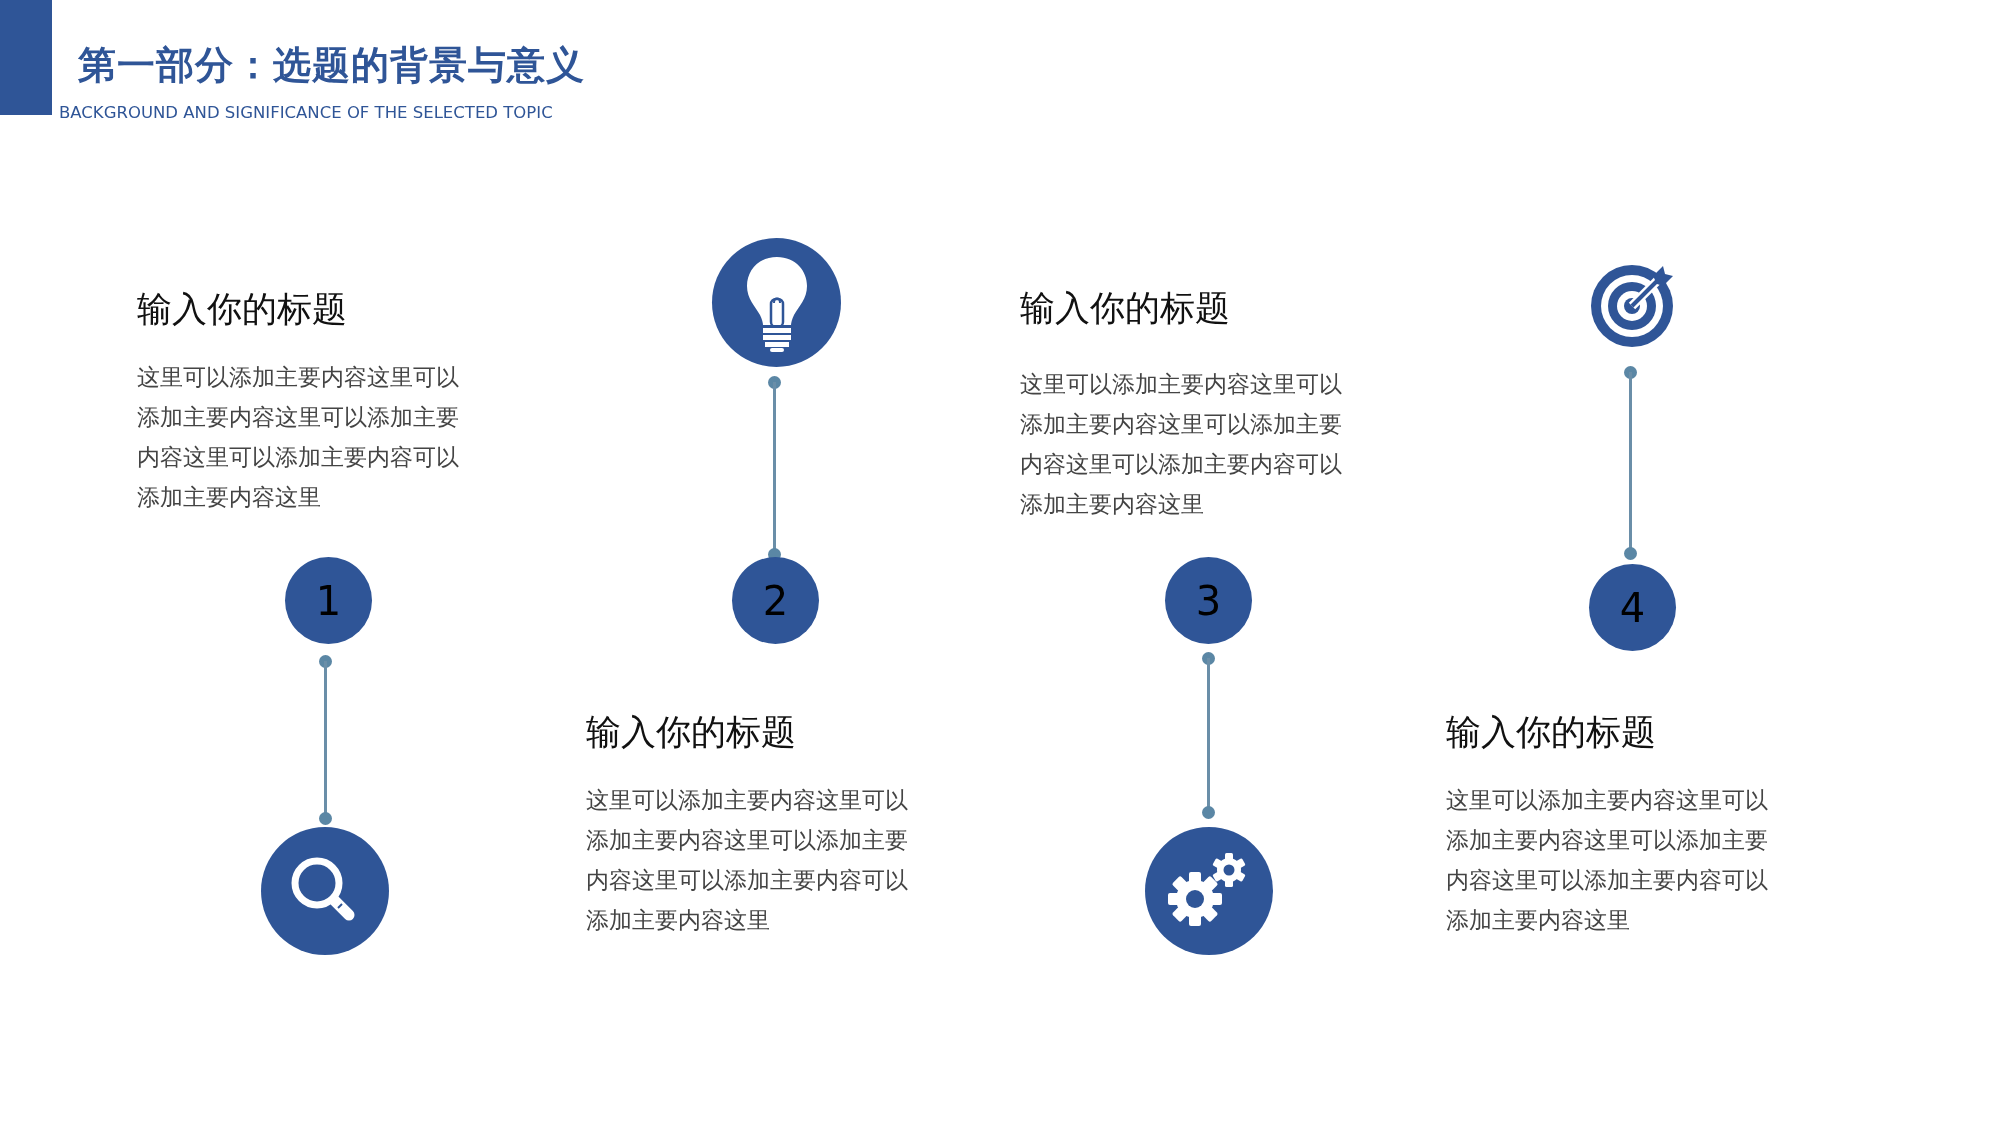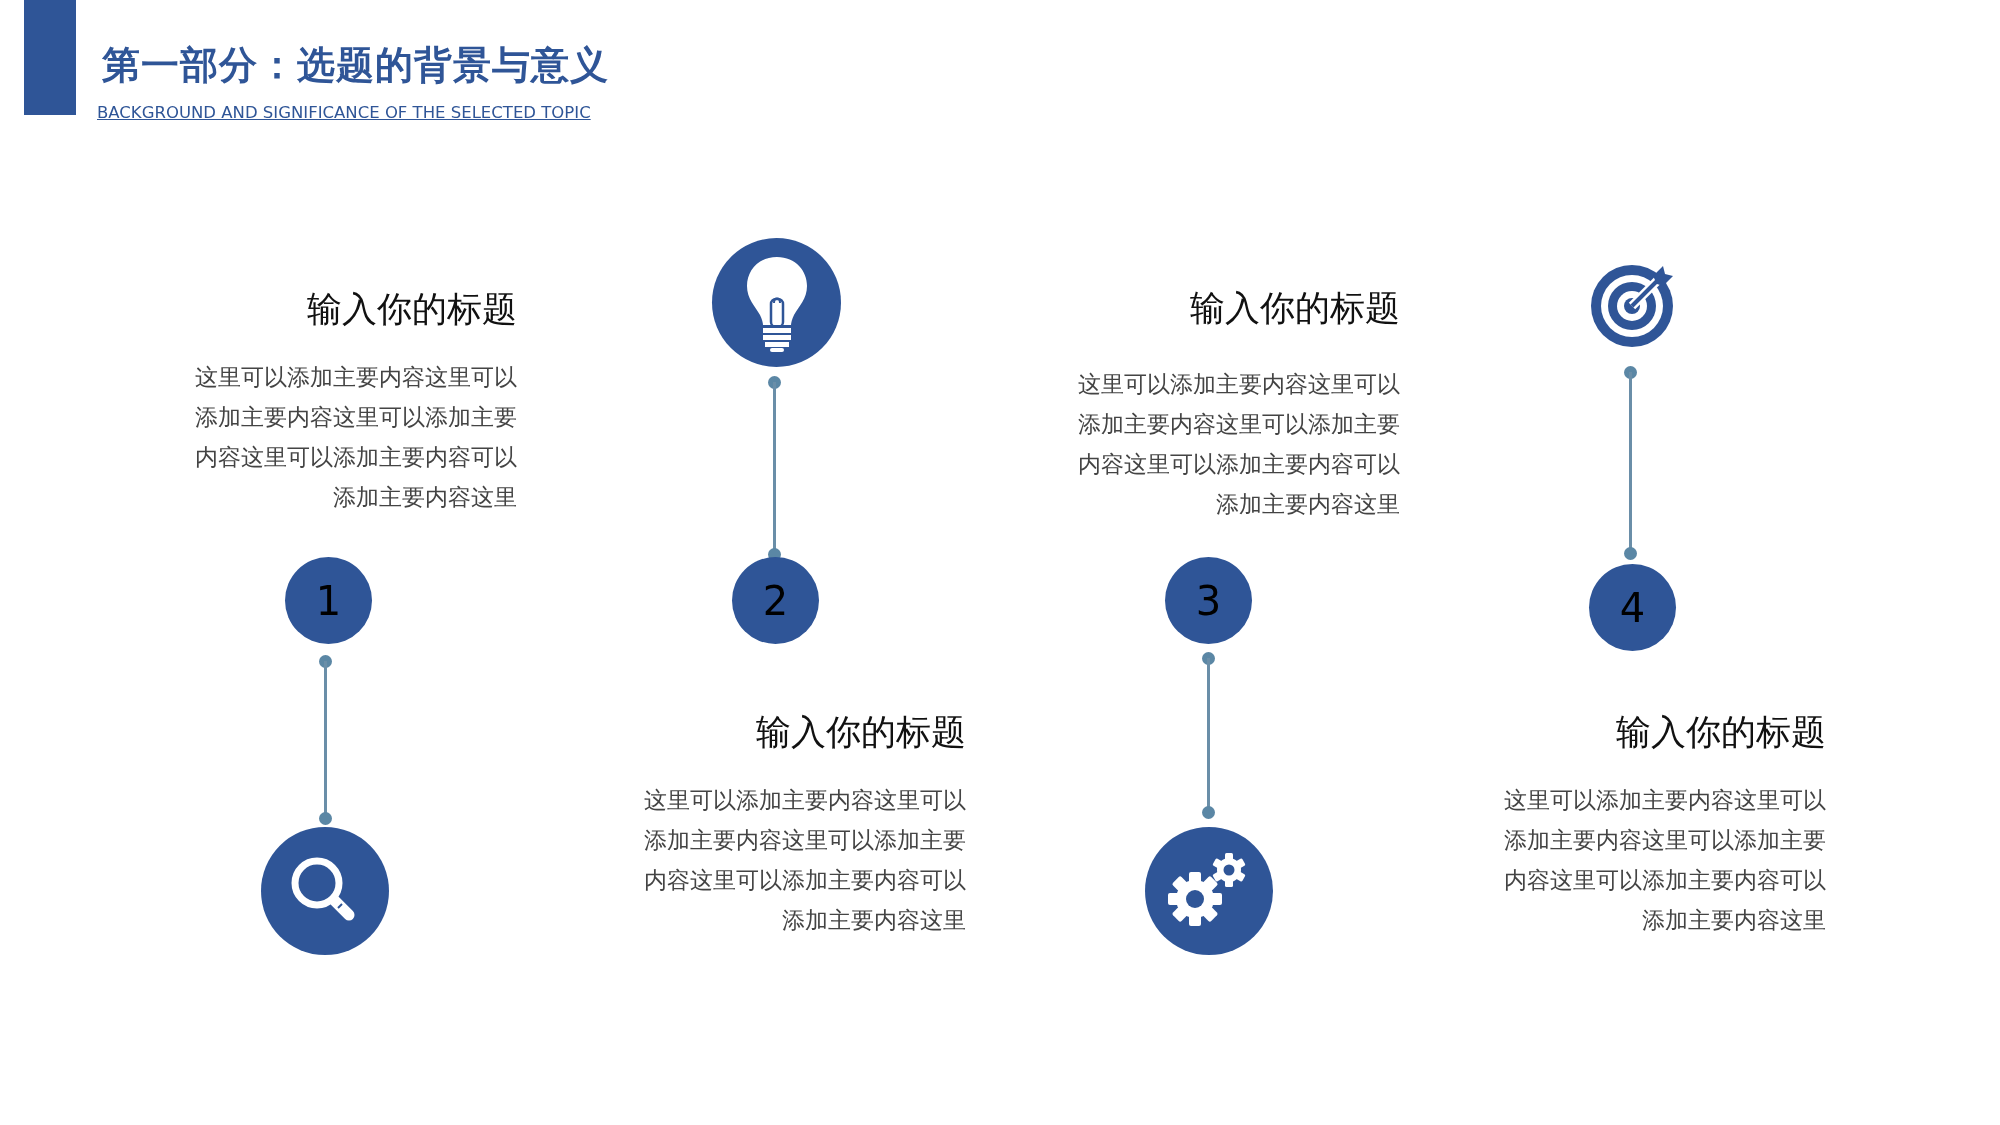--- a/index.html
+++ b/index.html
@@ -1,26 +1,26 @@
 <!DOCTYPE html>
 <html><head>
 <meta charset="utf-8">
 <style>
   html, body { margin:0; padding:0; }
   body { width:2000px; height:1125px; background:#ffffff; position:relative; overflow:hidden;
          font-family:"DejaVu Sans","Liberation Sans",sans-serif; }
-  .abs { position:absolute;margin-left:24px; }
+  .abs { position:absolute; }
   .header-bar { left:0; top:0; width:52px; height:115px; background:#2F5597; }
   .page-title { left:78px; top:40px; font-size:38px; font-weight:bold; color:#2F5597; white-space:nowrap; letter-spacing:1px; }
-  .page-subtitle { left:73px; top:103px; font-size:16.5px; color:#2F5597; white-space:nowrap; font-family:"DejaVu Sans",sans-serif;text-decoration:underline; }
+  .page-subtitle { left:59px; top:103px; font-size:16.5px; color:#2F5597; white-space:nowrap; font-family:"DejaVu Sans",sans-serif; }
   .circle { position:absolute; border-radius:50%; background:#2F5597; display:flex; align-items:center; justify-content:center; }
   .num { color:#000; font-size:40px; font-family:"DejaVu Sans",sans-serif; line-height:1; }
   .line { position:absolute; width:3px; background:#6A8EA8; }
   .dot { position:absolute; width:13px; height:13px; border-radius:50%; background:#5B87A5; }
-  .block { position:absolute; width:380px; text-align:right; }
+  .block { position:absolute; width:380px; text-align:left; }
   .block-title { font-size:35px; color:#111; line-height:44px; white-space:nowrap; }
   .block-body { margin-top:26px; font-size:23px; color:#444; line-height:40px; }
   .block-body div { white-space:nowrap; }
   svg { display:block; }
 </style>
 </head>
 <body>
 
 <div class="abs header-bar"></div>
 <div class="abs page-title">第一部分：选题的背景与意义</div>

